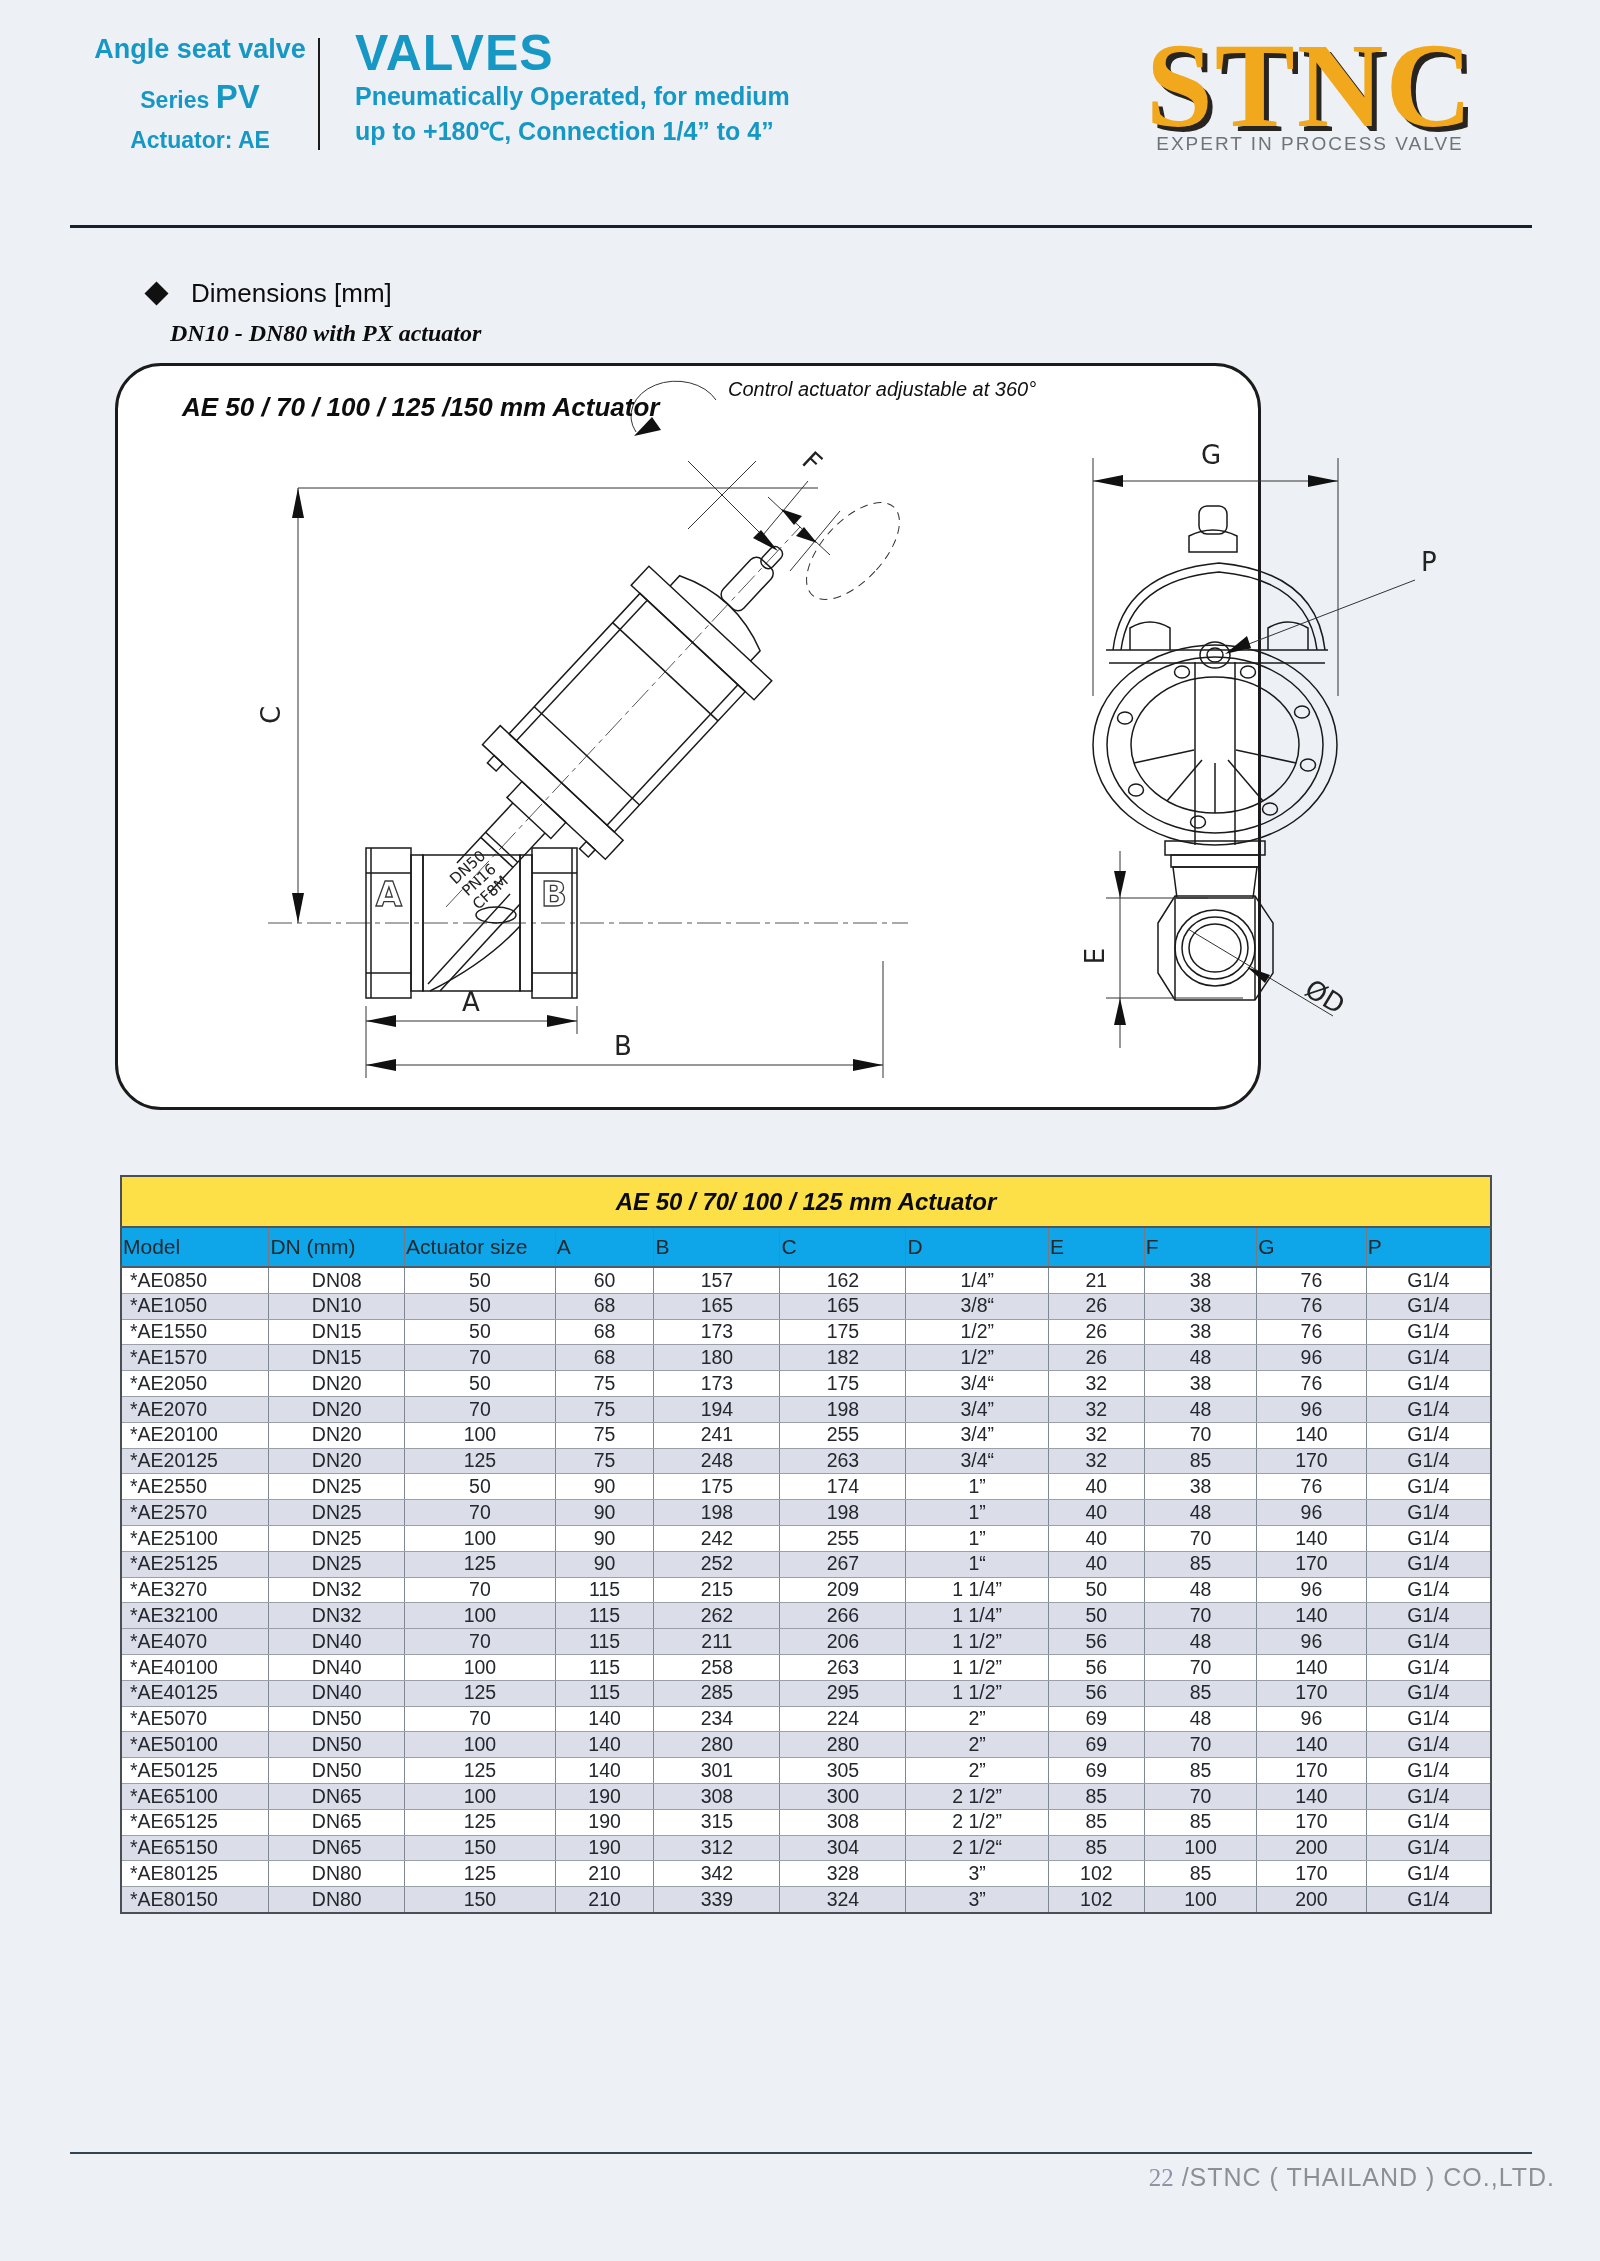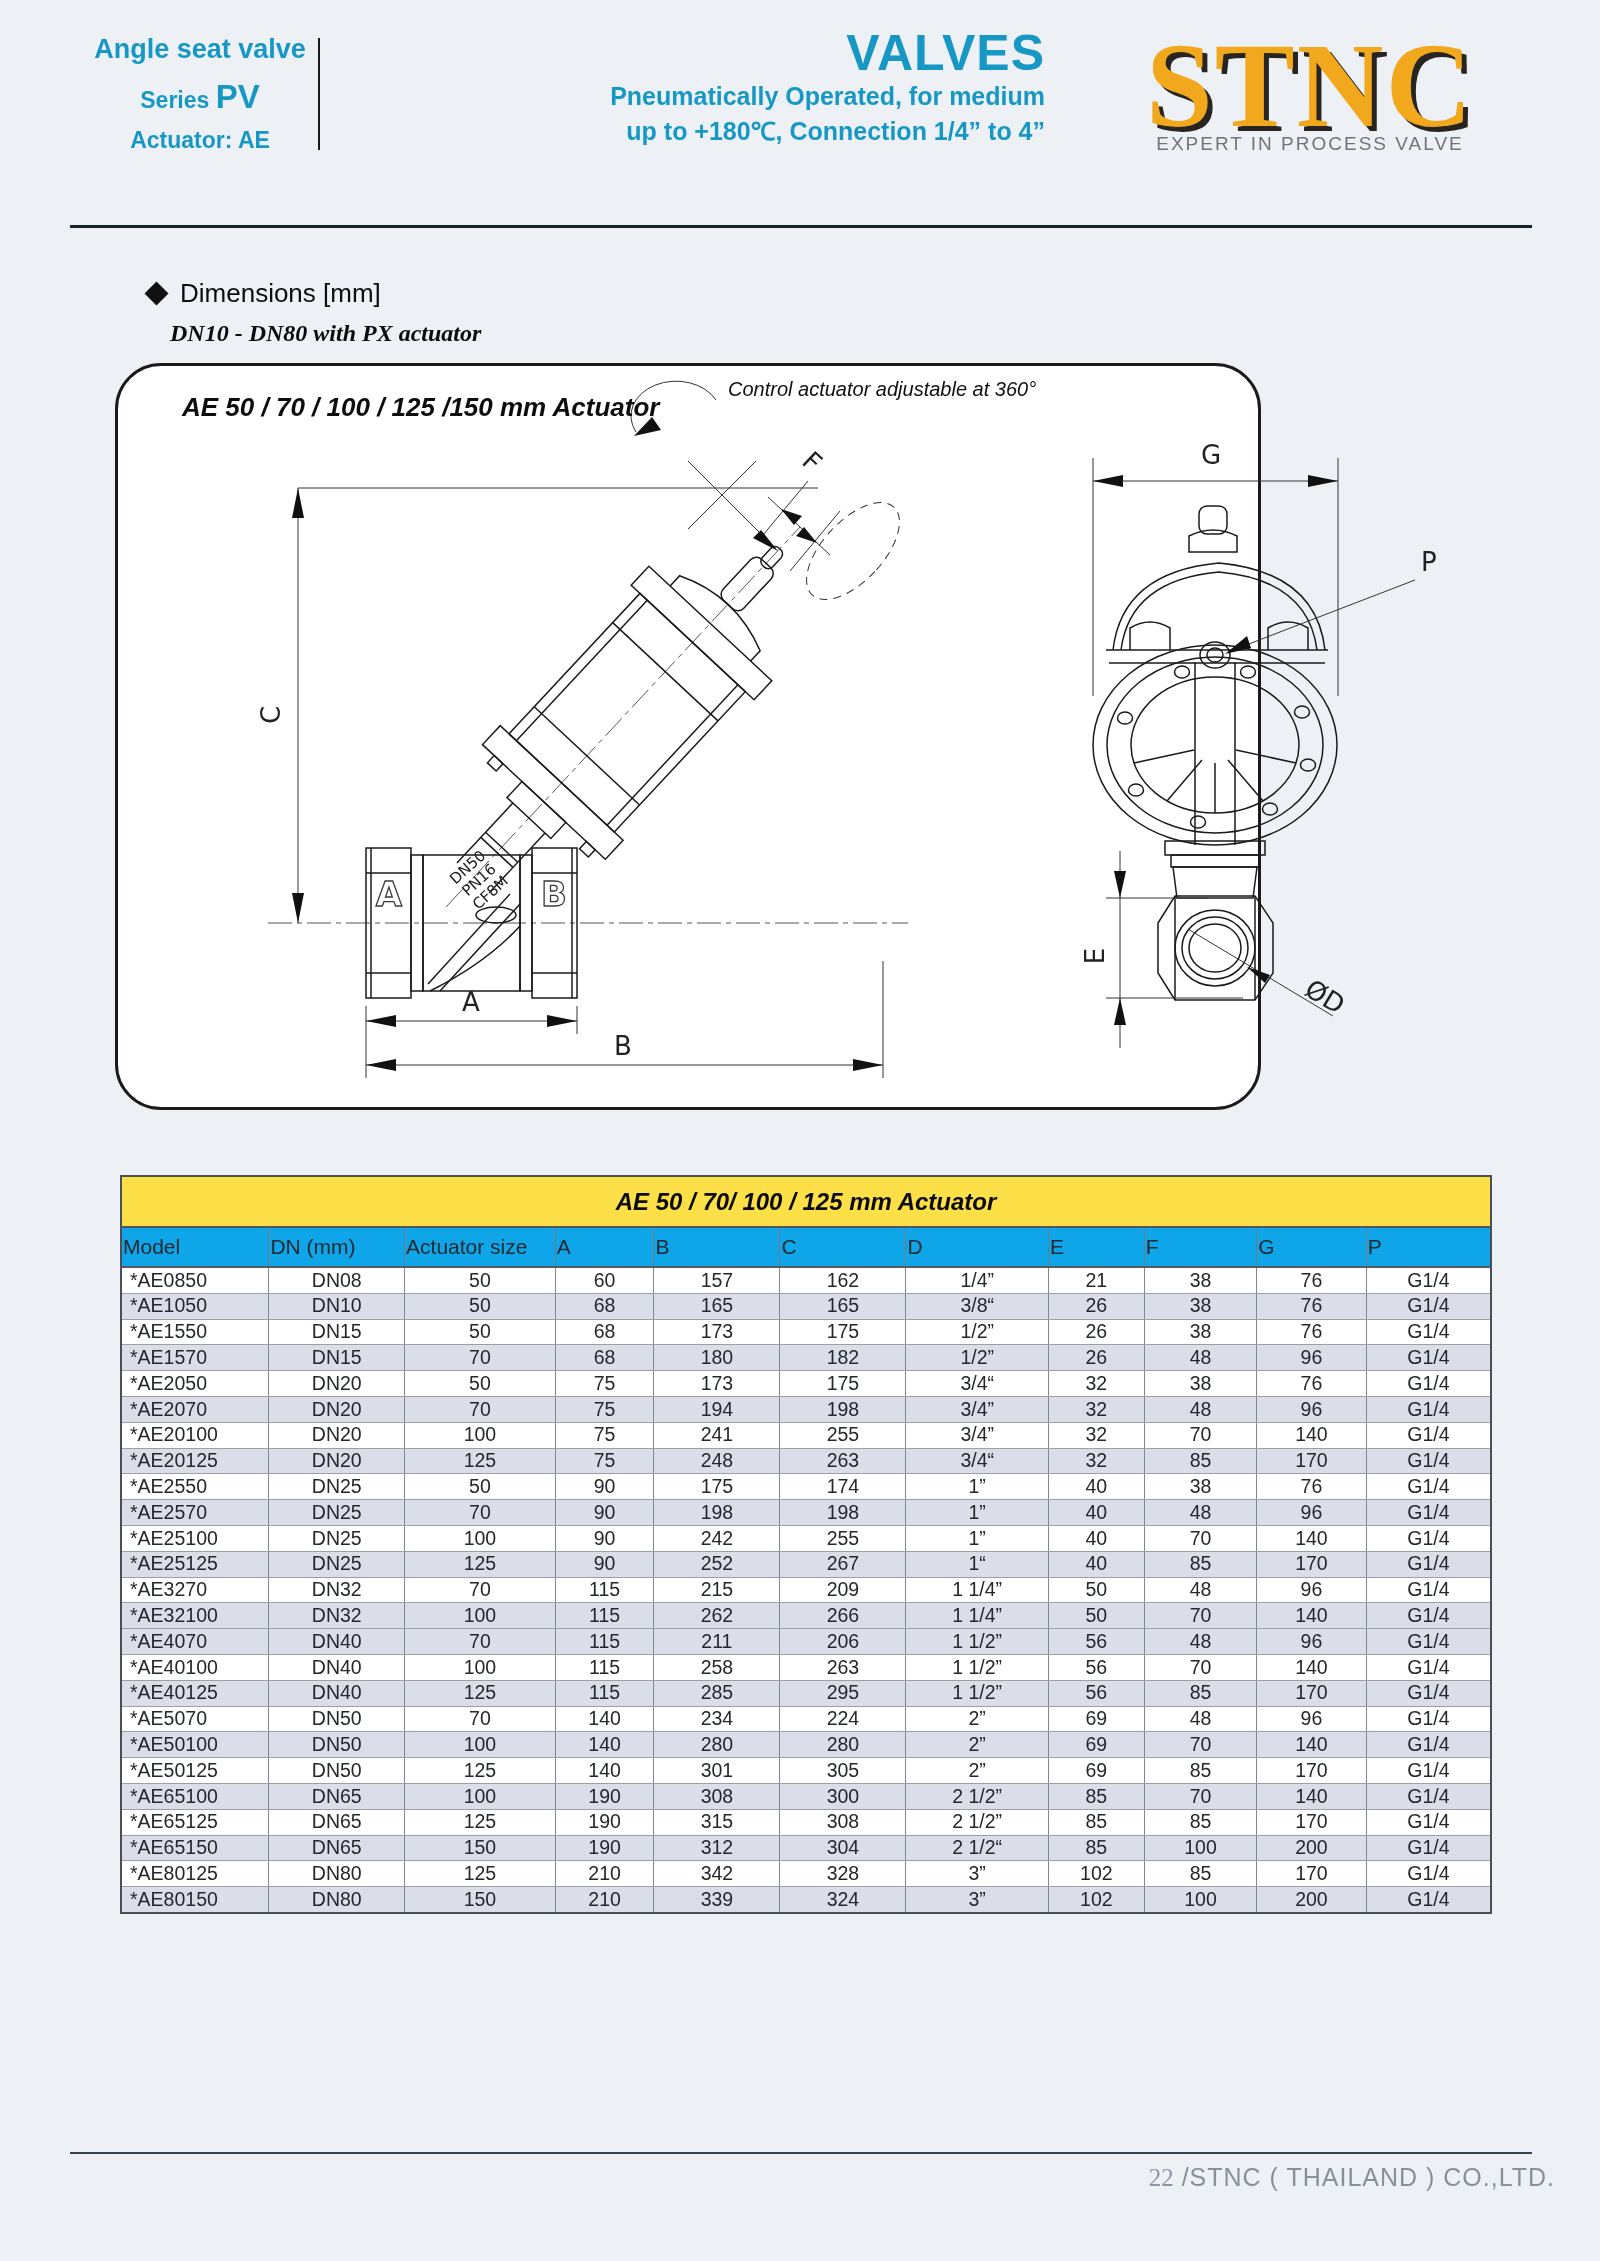--- a/index.html
+++ b/index.html
@@ -6,34 +6,34 @@
   .page{position:relative;width:1600px;height:2261px;background:#EDF1F6;
         font-family:"Liberation Sans",sans-serif;overflow:hidden;padding-left:27px;}
 
   
   .hdr-left{position:absolute;left:80px;top:34px;width:240px;text-align:center;color:#1697C4;}
   .hl1{font-size:27px;font-weight:bold;}
   .hl2{margin-top:13px;font-size:23px;font-weight:bold;}
   .hl2 .pv{font-size:33px;}
   .hl3{margin-top:11px;font-size:23px;font-weight:bold;}
   .hdr-div{position:absolute;left:318px;top:38px;width:2px;height:112px;background:#1b1b1b;}
-  .hdr-center{position:absolute;left:355px;top:28px;width:690px;text-align:right;color:#1697C4;}
+  .hdr-center{position:absolute;left:355px;top:28px;width:690px;text-align:left;color:#1697C4;}
   .hc1{font-size:50px;font-weight:bold;letter-spacing:1px;line-height:1.0;}
   .hc2{font-size:25px;font-weight:bold;margin-top:4px;}
   .hc3{font-size:25px;font-weight:bold;margin-top:2px;}
   .logo{position:absolute;left:1090px;top:26px;width:440px;text-align:center;
         font-family:"Liberation Serif",serif;font-size:120px;font-weight:bold;line-height:1.0;
         color:#F2A81C;text-shadow:5px 5px 0 #282420;letter-spacing:2px;}
   .tagline{position:absolute;left:1090px;top:133px;width:440px;text-align:center;
         font-size:19px;color:#6F7478;letter-spacing:2px;}
   .hdr-rule{position:absolute;left:70px;top:225px;width:1462px;height:3px;background:#16222b;}
 
   
   .sec-head{position:absolute;left:148px;top:278px;font-size:26px;color:#0d0d0d;
-        display:flex;align-items:center;gap:15px;}
+        display:flex;align-items:center;gap:26px;}
   .diamond{width:17px;height:17px;background:#111;transform:rotate(45deg);flex:0 0 auto;}
   .sec-sub{position:absolute;left:170px;top:320px;font-size:24px;font-weight:bold;
         font-style:italic;color:#0c0c0c;font-family:Liberation Serif, serif;}
 
   
   .panel{position:absolute;left:115px;top:363px;width:1146px;height:747px;background:#fff;
         border:3px solid #1b1b1b;border-radius:46px;box-sizing:border-box;}
   .caption{position:absolute;left:64px;top:26px;font-size:26px;font-weight:bold;
         font-style:italic;color:#0d0d0d;z-index:2;}
   .annotation{position:absolute;left:610px;top:12px;font-size:20px;font-style:italic;

